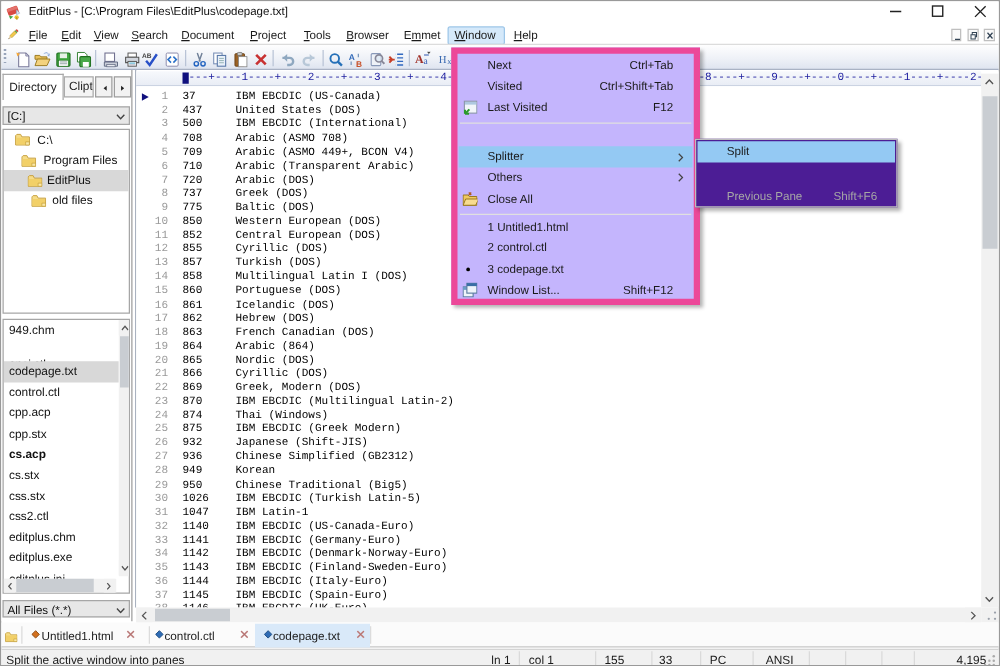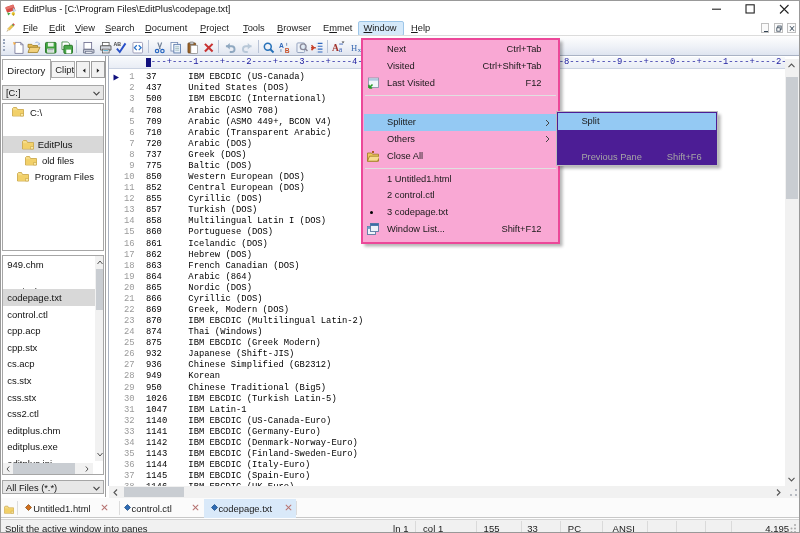--- a/index.html
+++ b/index.html
@@ -41,21 +41,21 @@
 .sbarrow svg {position:absolute}
 
 #ruler {position:absolute;left:108.3px;top:55.9px;width:675.5px;height:12.3px;background:linear-gradient(#f7f9fc,#e9edf5);border-bottom:1px solid #cbd3e2;overflow:hidden}
 #ruler pre {position:absolute;left:41.5px;top:1.6px;font-family:"Liberation Mono",monospace;font-size:8.83px;line-height:9px;color:#2020a0}
 #rblock {position:absolute;left:144.6px;top:57.2px;width:5.3px;height:9.3px;background:#10107e}
 #lnums {position:absolute;left:106px;top:70.75px;width:27.5px;text-align:right;font-family:"Liberation Mono",monospace;font-size:8.83px;line-height:11.08px;color:#9a9a9a}
 #code {position:absolute;left:145px;top:70.75px;font-family:"Liberation Mono",monospace;font-size:8.83px;line-height:11.08px;color:#000}
 #marker {position:absolute;left:112px;top:72.8px;width:7px;height:7px}
 #editorclip {position:absolute;left:108.3px;top:68.2px;width:675.5px;height:416.8px;background:#fff;overflow:hidden}
 
-#dmenu {position:absolute;left:360px;top:37px;width:198.5px;height:206px;background:#f9a8d4;border:2px solid #ec4899;box-shadow:2.5px 2.5px 3px rgba(0,0,0,0.3);z-index:10;font-size:9.3px;color:#1a1a1a}
+#dmenu {position:absolute;left:360px;top:37px;width:198.5px;height:206px;background:#c4b5fd;border:5px solid #ec4899;box-shadow:2.5px 2.5px 3px rgba(0,0,0,0.3);z-index:10;font-size:9.3px;color:#1a1a1a}
 .menurow {position:absolute;left:1px;right:1px;height:16.7px;display:flex;align-items:center}
 .menurow.hl {background:#94c9f3}
 .mlabel {margin-left:23px}
 .msc {margin-left:auto;margin-right:15px}
 .marr {position:absolute;right:7px;top:4.5px;width:5px;height:8px}
 .micw {position:absolute;left:3px;top:2.5px;width:12px;height:12px}
 .mic {width:12px;height:12px}
 .mbullet {position:absolute;left:5.5px;top:7px;width:3px;height:3px;border-radius:50%;background:#000}
 .msep {position:absolute;left:2px;right:2px;height:1px;background:#e0e0e0}
 #dsub {position:absolute;left:555px;top:109.9px;width:162px;height:55.6px;background:#4c1d95;border:1px solid #bdbdbd;box-shadow:2.5px 2.5px 3px rgba(0,0,0,0.3);z-index:11;font-size:9.3px;color:#1a1a1a}
@@ -265,21 +265,21 @@
         </svg></div>
 <div id="treebox">
 <div class="trow" style="top:0.3px;">
           <svg class="fold" style="left:9.8px" viewBox="0 0 12 11">
             <path d="M0.5 2.5 L0.5 10 L11.5 10 L11.5 3.5 L5.5 3.5 L4.5 1.5 L1.5 1.5 Z" fill="#f6dc87" stroke="#c8a240" stroke-width="0.8"></path>
             <path d="M1 4.2 L11 4.2 L11 9.5 L1 9.5 Z" fill="#f2d068"></path>
             <path d="M8.5 7.5 L11.5 7.5 L11.5 10 L8.5 10 Z" fill="#fbe9a8" stroke="#c09a35" stroke-width="0.5"></path>
           </svg>
           <span style="left:27.4px">C:\</span>
         </div>
-<div class="trow" style="top:16.4px;margin-top:48px;">
+<div class="trow" style="top:16.4px;">
           <svg class="fold" style="left:14.1px" viewBox="0 0 12 11">
             <path d="M0.5 2.5 L0.5 10 L11.5 10 L11.5 3.5 L5.5 3.5 L4.5 1.5 L1.5 1.5 Z" fill="#f6dc87" stroke="#c8a240" stroke-width="0.8"></path>
             <path d="M1 4.2 L11 4.2 L11 9.5 L1 9.5 Z" fill="#f2d068"></path>
             <path d="M8.5 7.5 L11.5 7.5 L11.5 10 L8.5 10 Z" fill="#fbe9a8" stroke="#c09a35" stroke-width="0.5"></path>
           </svg>
           <span style="left:32.3px">Program Files</span>
         </div>
 <div class="trow" style="top:32.5px;background:#d8d8d8">
           <svg class="fold" style="left:19.0px" viewBox="0 0 12 11">
             <path d="M0.5 2.5 L0.5 10 L11.5 10 L11.5 3.5 L5.5 3.5 L4.5 1.5 L1.5 1.5 Z" fill="#f6dc87" stroke="#c8a240" stroke-width="0.8"></path>
@@ -309,21 +309,21 @@
         </div>
 <div class="li" style="top:50.1px;">
           <span>control.ctl</span>
         </div>
 <div class="li" style="top:66.6px;">
           <span>cpp.acp</span>
         </div>
 <div class="li" style="top:83.2px;">
           <span>cpp.stx</span>
         </div>
-<div class="li" style="top:99.7px;">
+<div class="li" style="top:99.7px;font-weight:bold;">
           <span>cs.acp</span>
         </div>
 <div class="li" style="top:116.3px;">
           <span>cs.stx</span>
         </div>
 <div class="li" style="top:132.8px;">
           <span>css.stx</span>
         </div>
 <div class="li" style="top:149.4px;text-align:center;">
           <span>css2.ctl</span>

